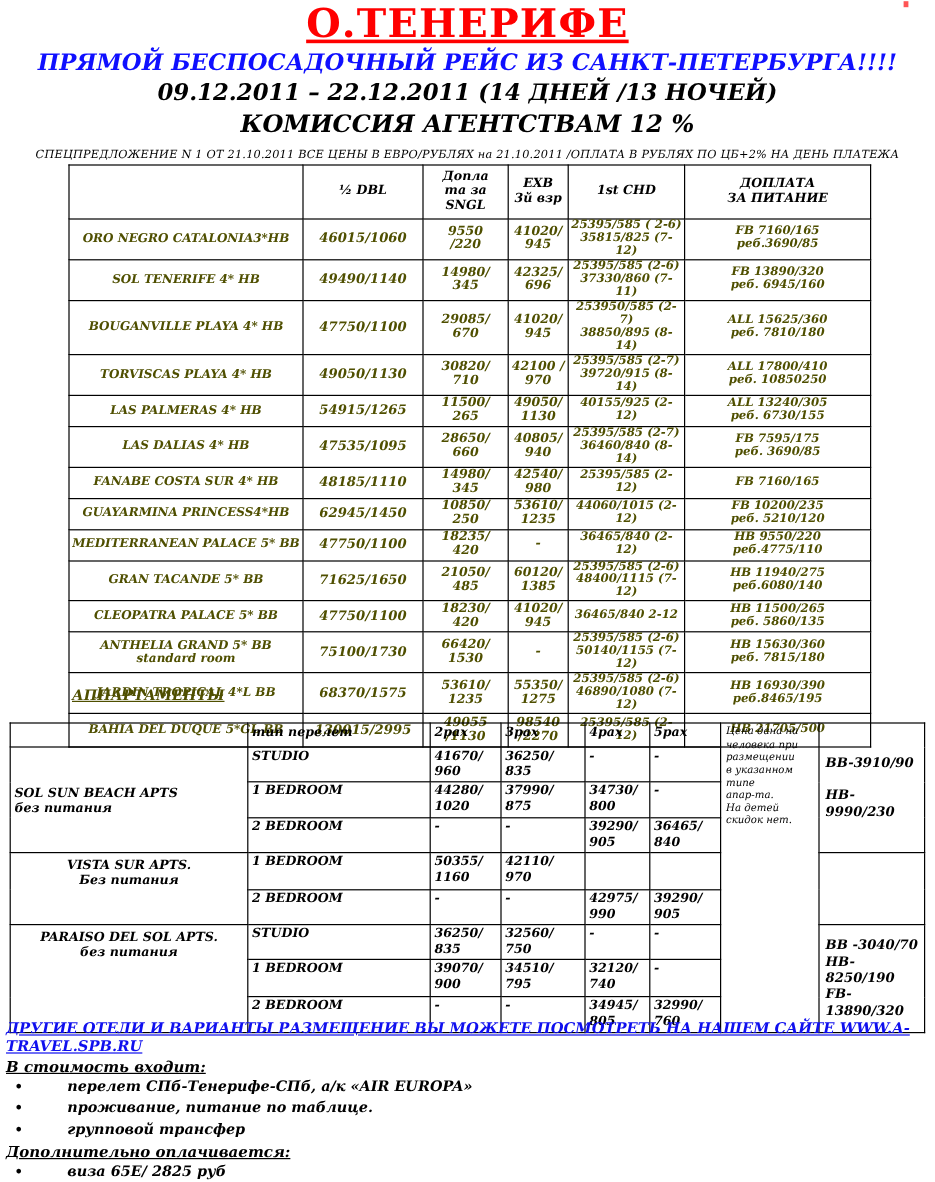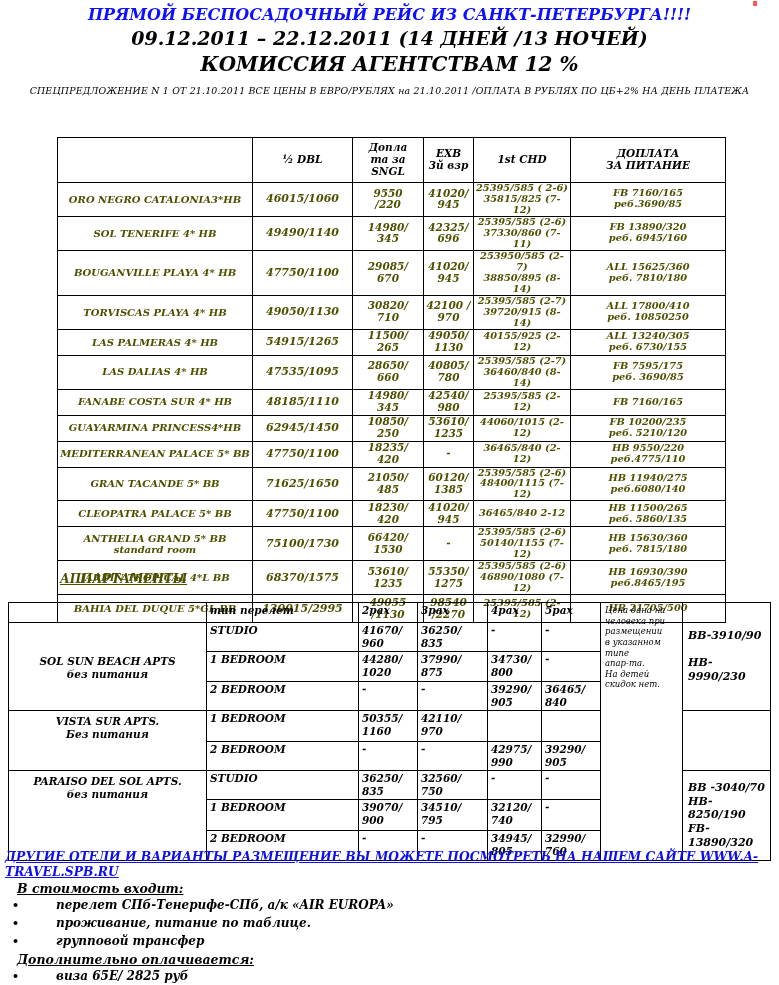--- a/index.html
+++ b/index.html
@@ -4,21 +4,21 @@
 <style>
   html,body{margin:0;padding:0;background:#ffffff;}
   .page{position:relative;width:779px;height:985px;background:#fff;overflow:hidden;
         font-family:"DejaVu Serif", serif;color:#000;}
   .red-dot{position:absolute;left:753px;top:1px;width:4px;height:5px;background:#f55;}
 
   
   .hdr{position:absolute;top:2px;left:0;width:779px;text-align:center;}
   .title{font-size:33px;font-weight:bold;color:#ff0000;line-height:36px;letter-spacing:1px;}
   .title span{text-decoration:underline;}
-  .subtitle{margin-top:3px;font-size:16px;font-weight:bold;font-style:italic;color:#0f0fff;}
+  .subtitle{margin-top:3px;font-size:19px;font-weight:bold;font-style:italic;color:#0f0fff;}
   .dates{margin-top:3px;font-size:19px;font-weight:bold;font-style:italic;}
   .commission{margin-top:3px;font-size:20px;font-weight:bold;font-style:italic;}
   .spec{margin-top:9px;font-size:9.4px;font-weight:normal;font-style:italic;letter-spacing:.2px;}
 
   
   table{border-collapse:collapse;table-layout:fixed;}
   .main-table{position:absolute;left:57px;top:137px;width:668px;}
   .main-table td{border:1.5px solid #000;white-space:pre-line;text-align:center;vertical-align:middle;
                  font-weight:bold;font-style:italic;color:#4f4f00;line-height:1.12;padding:0 1px;}
   .main-table tr{height:26px;}
@@ -32,38 +32,39 @@
   .main-table td.c4{font-size:9.8px;}
   .main-table td.c5{font-size:9.8px;}
 
   
   .apt-label{position:absolute;left:60px;top:572px;font-size:12px;font-weight:bold;font-style:italic;
              color:#4f4f00;text-decoration:underline;}
   .apt-table{position:absolute;left:8px;top:602px;width:762px;}
   .apt-table td{border:1.5px solid #000;white-space:pre-line;font-weight:bold;font-style:italic;
                 font-size:10.5px;vertical-align:top;text-align:left;padding:1px 3px;line-height:1.25;}
   .apt-table td.hname{text-align:center;vertical-align:top;padding-top:4px;}
-  .apt-table td.hcent{vertical-align:middle;text-align:center;}
+  .apt-table td.hcent{vertical-align:middle;text-align:left;}
   .apt-table td.note{font-weight:normal;font-size:8.5px;line-height:1.25;padding:2px 2px 0 4px;}
   .apt-table td.aptprice{font-size:11px;vertical-align:middle;padding-left:5px;}
 
   
   .footer{position:absolute;left:5px;top:849px;width:770px;}
   .site-line{font-size:12.3px;font-weight:bold;font-style:italic;color:#0f0fee;text-decoration:underline;}
-  .f-title{margin-top:2px;font-size:12.5px;font-weight:bold;font-style:italic;text-decoration:underline;margin-left:12px;}
+  .f-title{margin-top:2px;font-size:12.5px;font-weight:bold;font-style:italic;text-decoration:underline;}
   .f-item{font-size:12px;font-weight:bold;font-style:italic;line-height:16px;margin-top:1px;}
   .blt{display:inline-block;width:44px;padding-left:7px;font-style:normal;font-size:11px;}
 </style>
 </head>
 <body>
 
 <div class="page">
   <div class="red-dot"></div>
 
   <div class="hdr">
+    <div class="title"><span>О.ТЕНЕРИФЕ</span></div>
     <div class="subtitle">ПРЯМОЙ БЕСПОСАДОЧНЫЙ РЕЙС ИЗ САНКТ-ПЕТЕРБУРГА!!!!</div>
     <div class="dates">09.12.2011 – 22.12.2011 (14 ДНЕЙ /13 НОЧЕЙ)</div>
     <div class="commission">КОМИССИЯ АГЕНТСТВАМ 12 %</div>
     <div class="spec">СПЕЦПРЕДЛОЖЕНИЕ N 1 ОТ 21.10.2011   ВСЕ ЦЕНЫ В ЕВРО/РУБЛЯХ  на  21.10.2011    /ОПЛАТА В РУБЛЯХ ПО ЦБ+2% НА ДЕНЬ ПЛАТЕЖА</div>
   </div>
 
   <table class="main-table">
     <colgroup>
       <col style="width:195px">
         <col style="width:100px">
@@ -143,21 +144,21 @@
           <td class="c4">40155/925 (2-12)</td>
           <td class="c5">ALL 13240/305
 реб. 6730/155</td>
         </tr>
         <tr>
           <td class="c0">LAS DALIAS 4*  HB</td>
           <td class="c1">47535/1095</td>
           <td class="c2">28650/
 660</td>
           <td class="c3">40805/
-780</td>
+940</td>
           <td class="c4">25395/585  (2-7)
 36460/840 (8-14)</td>
           <td class="c5">FB 7595/175
 реб. 3690/85</td>
         </tr>
         <tr>
           <td class="c0">FANABE COSTA SUR  4*  HB</td>
           <td class="c1">48185/1110</td>
           <td class="c2">14980/
 345</td>

